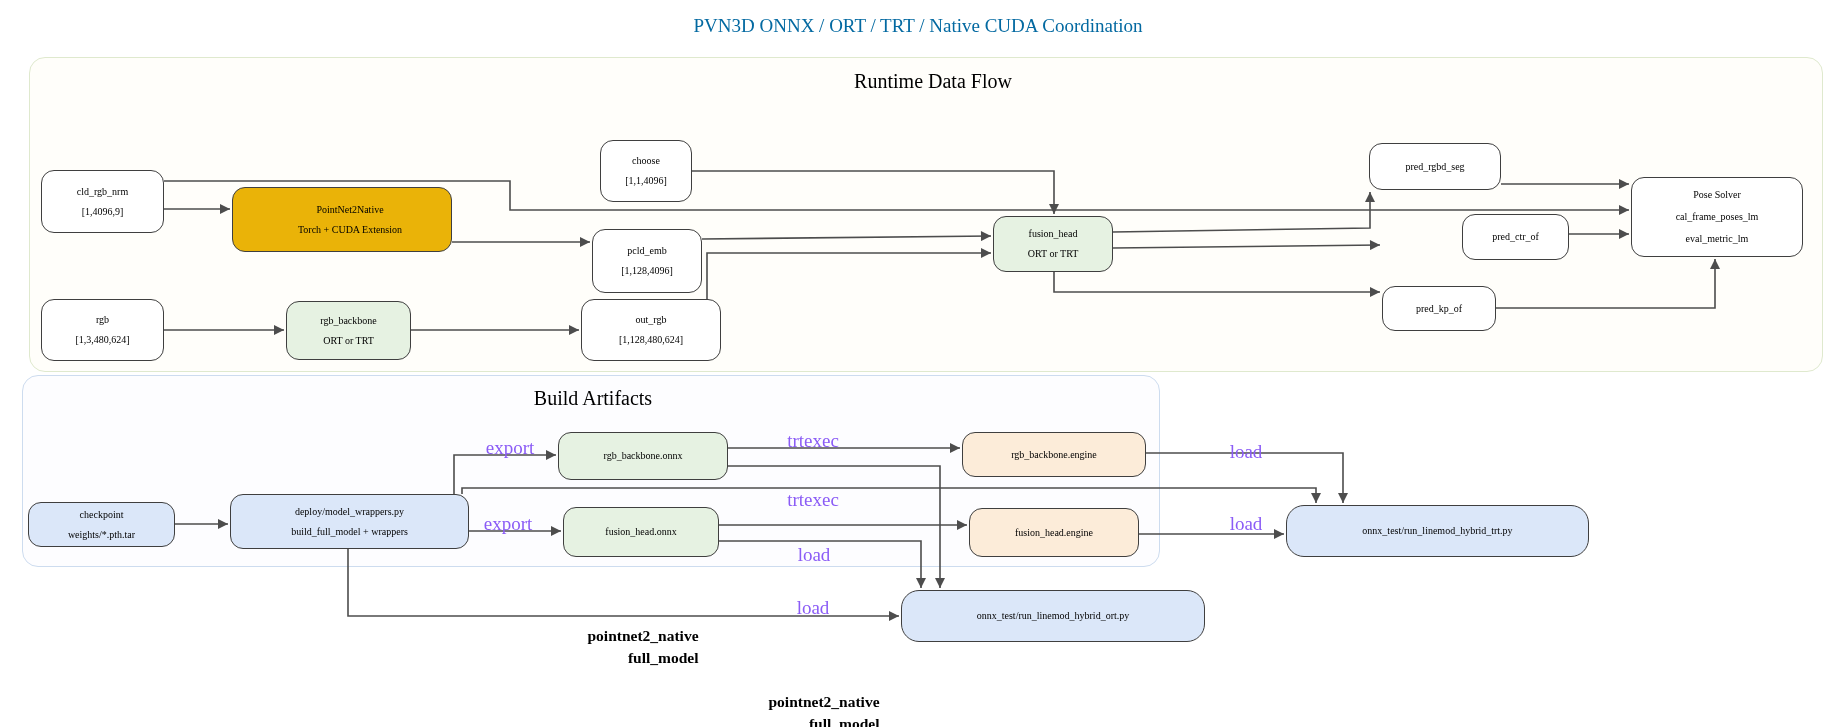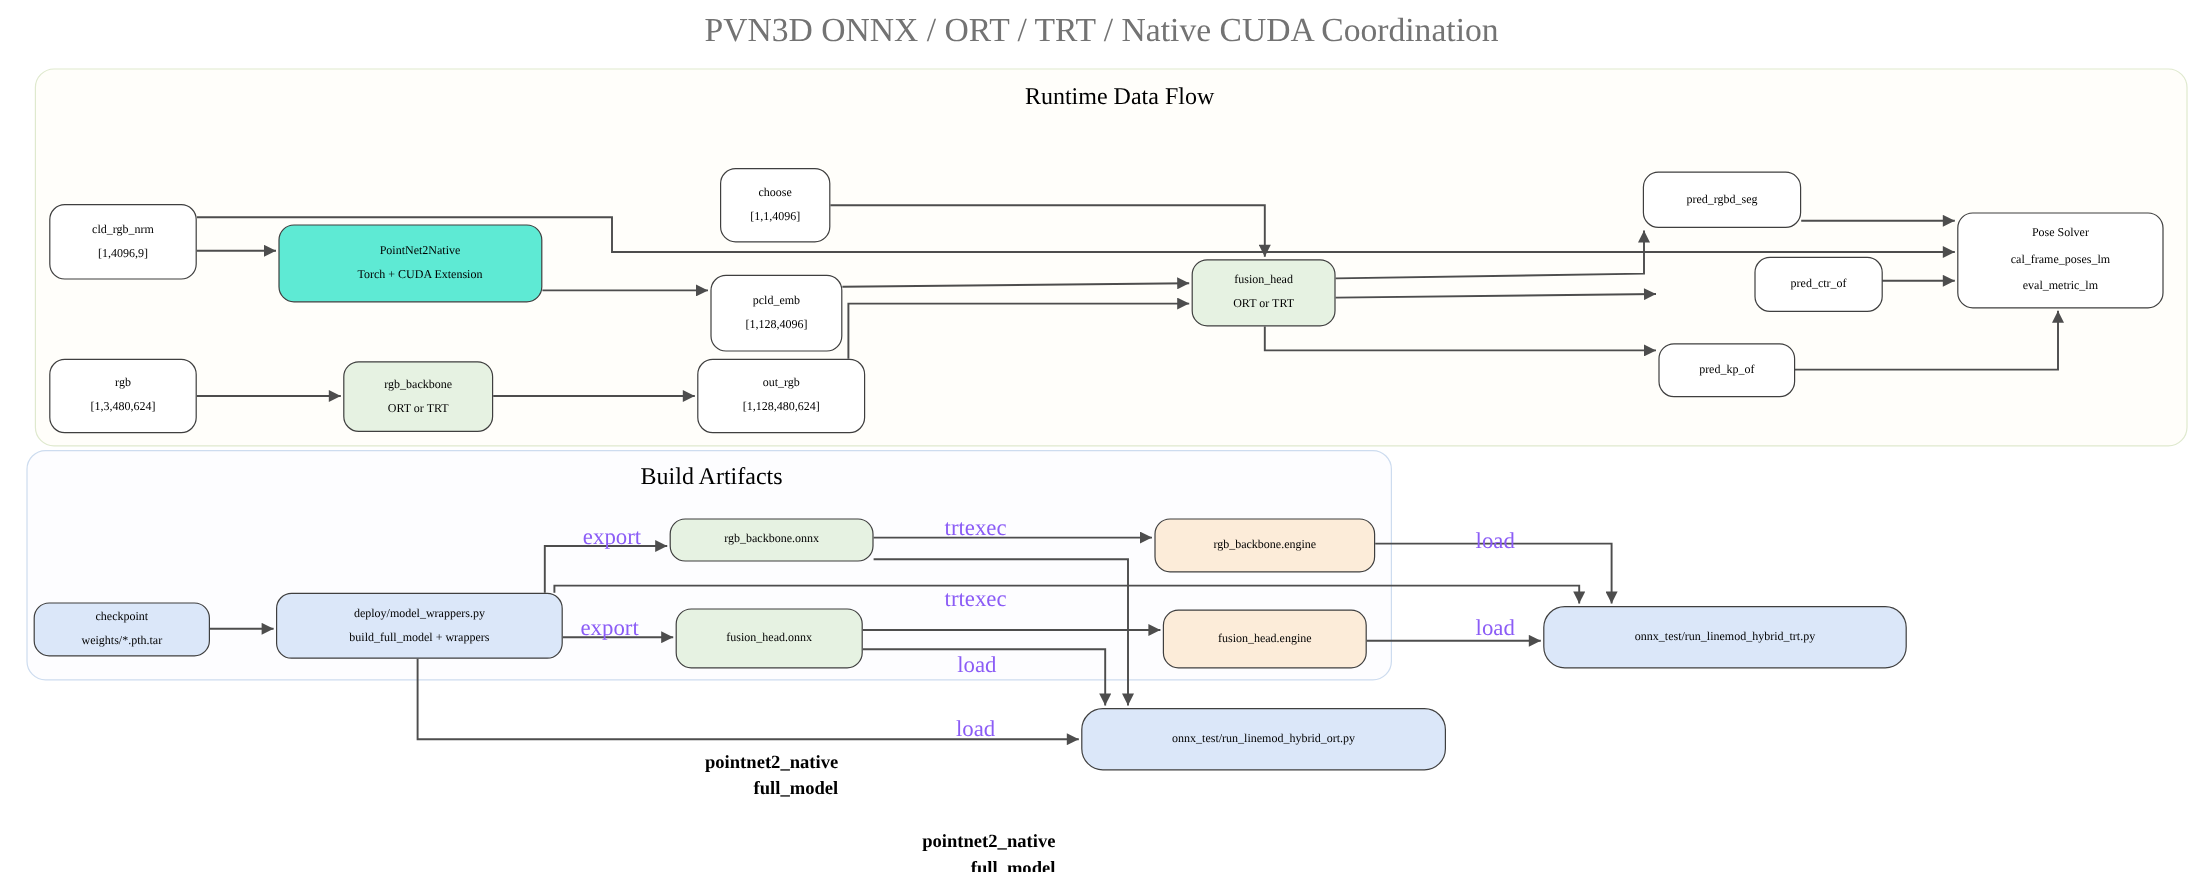--- a/index.html
+++ b/index.html
@@ -1,39 +1,39 @@
 <!DOCTYPE html>
 <html><head>
 <meta charset="utf-8">
 <style>
   html,body{margin:0;padding:0;background:#ffffff;}
   #stage{
     position:relative;width:1840px;height:727px;background:#ffffff;
     font-family:"Liberation Serif", serif;color:#000;overflow:hidden;
   }
   .main-title{
-    position:absolute;transform:translate(-50%,-50%);font-size:28px;
-    white-space:nowrap;color:#737373;
+    position:absolute;transform:translate(-50%,-50%);font-size:19px;
+    white-space:nowrap;color:#0369a1;
   }
   .cluster{position:absolute;border-radius:16px;background:transparent;}
   .cluster.runtime{border:1.6px solid #dfe9ce;background:#fffefa;}
   .cluster.build{border:1.6px solid #cddcef;background:#fdfdff;}
   .cluster-title{
     position:absolute;transform:translate(-50%,-50%);font-size:20px;
     white-space:nowrap;color:#000;z-index:3;font-family:Liberation Serif, serif;
   }
   svg.edges{position:absolute;left:0;top:0;z-index:2;}
   .node{
     position:absolute;z-index:4;display:flex;flex-direction:column;
     justify-content:center;align-items:center;text-align:center;
     border:1.6px solid #3f3f3f;border-radius:13px;background:#ffffff;
     font-size:10px;line-height:20px;white-space:nowrap;box-sizing:border-box;
   }
   .node.tall{line-height:22px;}
-  .node.pink{background:#5eead4;padding-left:16px;}
+  .node.pink{background:#eab308;padding-left:16px;}
   .node.green{background:#e6f2e2;}
   .node.blue{background:#dbe7f9;}
   .node.orange{background:#fcecd9;}
   .elabel{
     position:absolute;z-index:3;transform:translate(-50%,-50%);
     font-size:19px;white-space:nowrap;color:#8b5cf6;
   }
   .elabel2{
     position:absolute;z-index:3;transform:translate(-50%,0);
     font-size:15.5px;line-height:22px;text-align:right;white-space:nowrap;color:#000;font-weight:bold;
@@ -136,21 +136,21 @@
   </div>
 
   <div class="node blue" style="left:28px;top:502px;width:147px;height:45px">
     <span>checkpoint</span>
     <span>weights/*.pth.tar</span>
   </div>
   <div class="node blue" style="left:230px;top:494px;width:239px;height:55px">
     <span>deploy/model_wrappers.py</span>
     <span>build_full_model + wrappers</span>
   </div>
-  <div class="node green" style="left:558px;top:432px;width:170px;height:36px">
+  <div class="node green" style="left:558px;top:432px;width:170px;height:48px">
     <span>rgb_backbone.onnx</span>
   </div>
   <div class="node green" style="left:563px;top:507px;width:156px;height:50px">
     <span>fusion_head.onnx</span>
   </div>
   <div class="node orange" style="left:962px;top:432px;width:184px;height:45px">
     <span>rgb_backbone.engine</span>
   </div>
   <div class="node orange" style="left:969px;top:508px;width:170px;height:49px">
     <span>fusion_head.engine</span>

